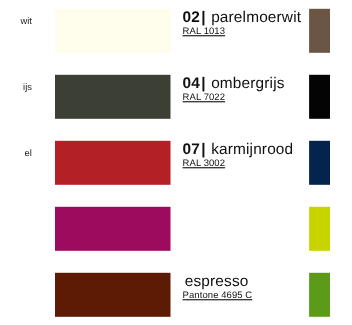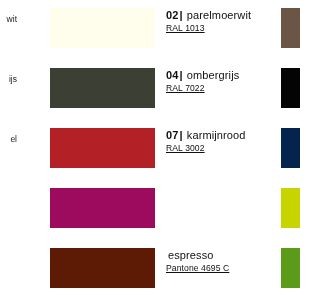--- a/index.html
+++ b/index.html
@@ -19,21 +19,21 @@
     position: absolute;
     inset: 0;
     width: 300px;
     height: 295px;
     background: #ffffff;
   }
 
   
   .left-clip-col {
     position: absolute;
-    left: 0;
+    left: 12px;
     top: 0;
     width: 46px;
     height: 295px;
     text-align: center;
   }
   .left-clip-label {
     position: absolute;
     right: 29px;
     font-size: 8.5px;
     line-height: 11px;
@@ -56,21 +56,21 @@
     width: 105px;
     height: 40px;
   }
   .swatch-text {
     position: absolute;
     left: 166px;
     top: 1px;
     width: 108px;
   }
   .swatch-name {
-    font-size: 11px;
+    font-size: 14px;
     line-height: 13px;
     color: #101010;
     white-space: nowrap;
     letter-spacing: 0.01em;
   }
   .swatch-name .code {
     font-weight: bold;
   }
   .swatch-name .sep {
     font-weight: bold;

